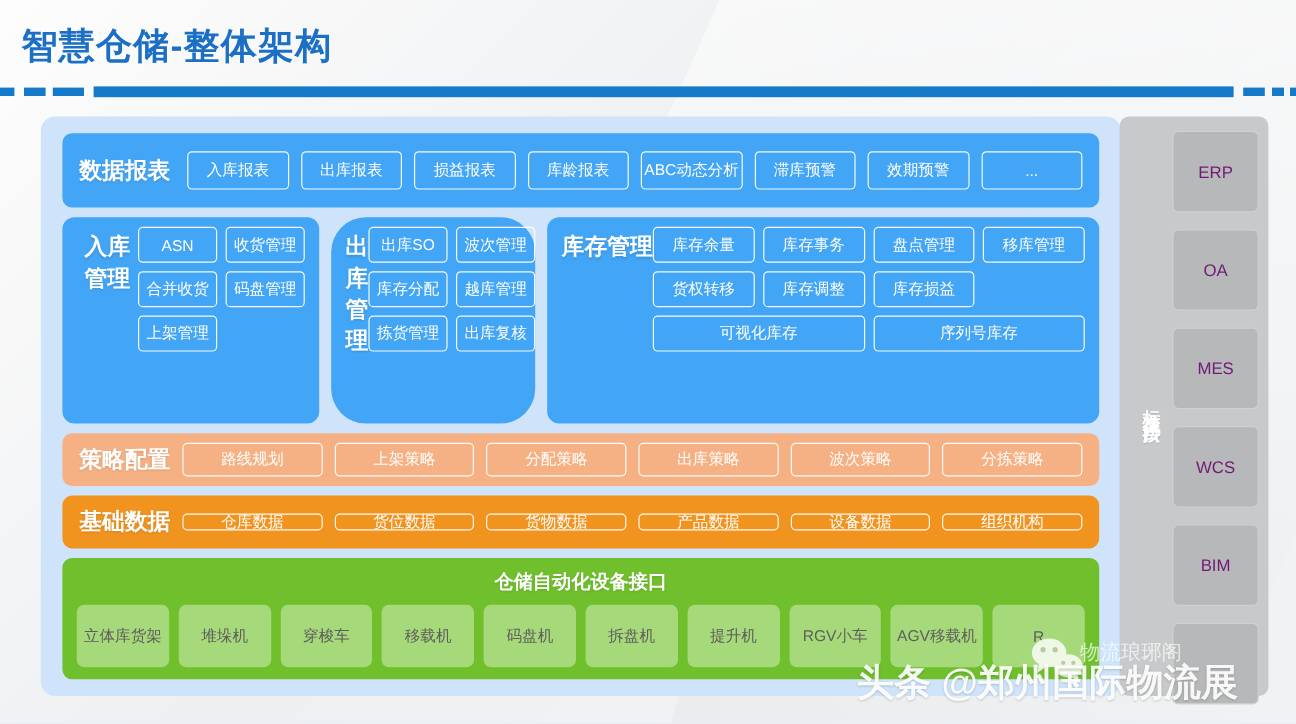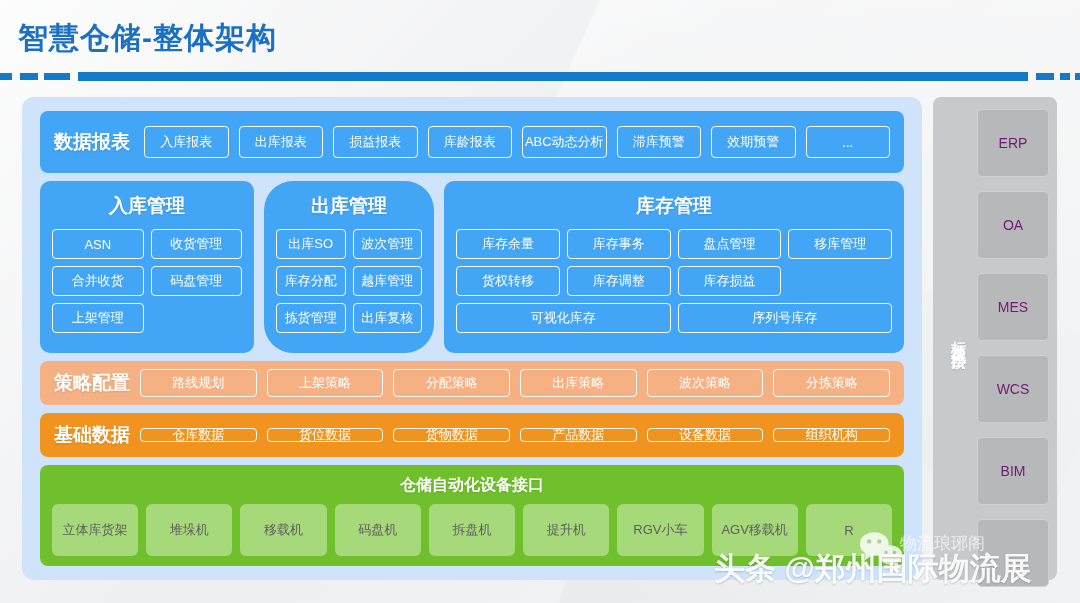--- a/index.html
+++ b/index.html
@@ -67,21 +67,21 @@
   .rule-bar {
     position: absolute;
     top: 0;
     height: 9px;
     background: #1579c9;
   }
 
   
   #diagram {
     position: absolute;
-    left: 22px; top: 97px;
+    left: 34px; top: 97px;
     width: 900px; height: 483px;
     background: #cfe4fb;
     border-radius: 12px;
     padding: 0;
     box-sizing: border-box;
   }
   .stack {
     position: absolute;
     left: 18px; right: 18px; top: 14px; bottom: 14px;
     display: flex;
@@ -135,21 +135,21 @@
     gap: 10px;
     height: 172px;
     flex: 0 0 auto;
   }
   .panel {
     background: #42a5f5;
     border-radius: 10px;
     padding: 8px 12px 10px;
     box-sizing: border-box;
     display: flex;
-    flex-direction: column;
+    flex-direction: row;
   }
   .panel-title {
     color: #ffffff;
     font-weight: bold;
     font-size: 19px;
     text-align: center;
     margin: 4px 0 10px;
     text-shadow: 0 1px 2px rgba(0,0,0,0.12);
   }
   .panel-grid {
@@ -404,20 +404,21 @@
         <div class="chip">产品数据</div>
         <div class="chip">设备数据</div>
         <div class="chip">组织机构</div>
       </div>
 
       <div id="row-equipment">
         <div id="equipment-title">仓储自动化设备接口</div>
         <div id="equipment-list">
           <div class="equip-chip">立体库货架</div>
           <div class="equip-chip">堆垛机</div>
+          <div class="equip-chip">穿梭车</div>
           <div class="equip-chip">移载机</div>
           <div class="equip-chip">码盘机</div>
           <div class="equip-chip">拆盘机</div>
           <div class="equip-chip">提升机</div>
           <div class="equip-chip">RGV小车</div>
           <div class="equip-chip">AGV移载机</div>
           <div class="equip-chip">R</div>
         </div>
       </div>
 

